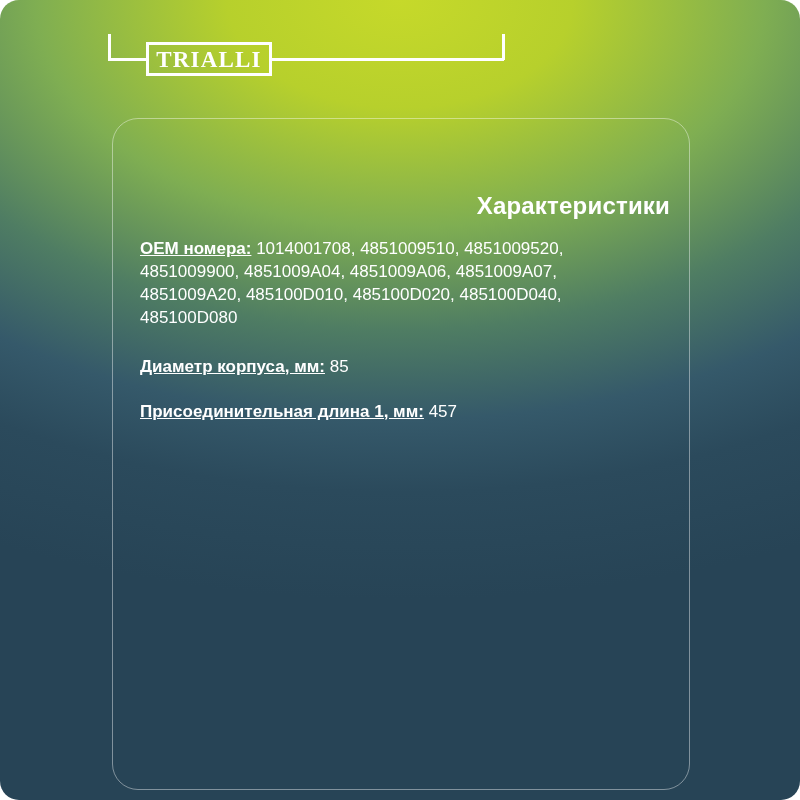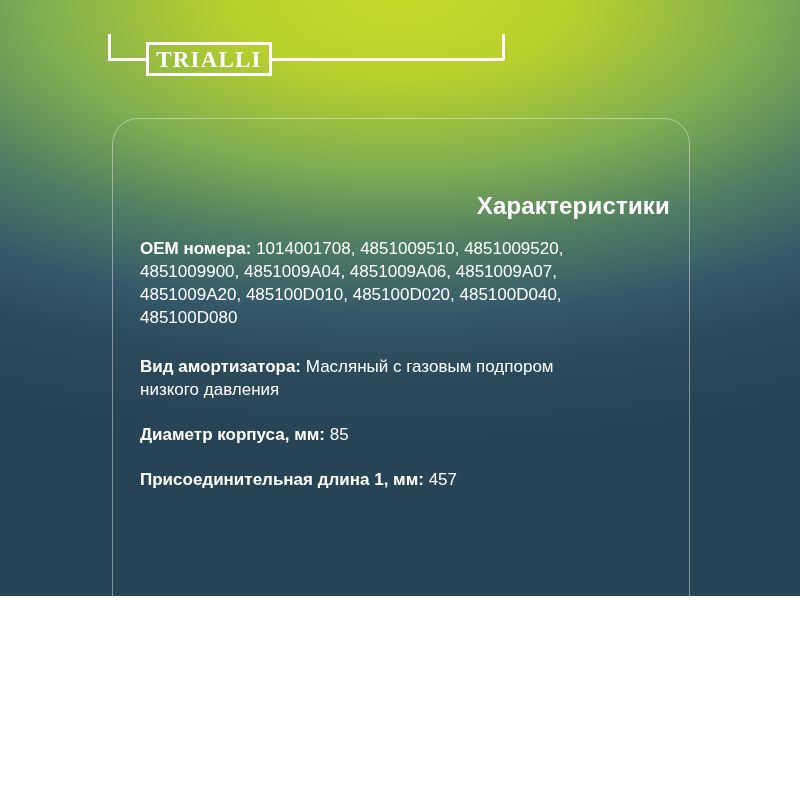--- a/index.html
+++ b/index.html
@@ -10,25 +10,26 @@
     width: 800px;
     height: 800px;
     background: #ffffff;
     font-family: "Liberation Sans", sans-serif;
     overflow: hidden;
   }
 
   .card {
     position: relative;
     width: 800px;
-    height: 596px;
+    height: 800px;
     box-sizing: border-box;
     background:
       radial-gradient(120% 75% at 50% 0%, #c6d92a 0%, #b7d02c 18%, #7fae52 38%, #4f7d63 55%, #35596a 70%, #2b4a5c 82%, #274456 100%);
     overflow: hidden;
+    border-radius: 19px;
   }
 
   
   .brand-band {
     position: absolute;
     top: 0;
     left: 0;
     right: 0;
     height: 115px;
   }
@@ -117,20 +118,21 @@
     font-size: 17px;
     line-height: 1.35;
     margin-bottom: 22px;
     max-width: 470px;
   }
   .spec-row:last-child {
     margin-bottom: 0;
   }
   .spec-label {
     font-weight: bold;
+    text-decoration: underline;
   }
   .spec-value {
     font-weight: normal;
   }
   .spec-row.oem {
     margin-bottom: 26px;
   }
 </style>
 </head>
 <body>
@@ -150,24 +152,20 @@
   <div class="panel"></div>
 
   <div class="content">
     <h1 class="spec-title">Характеристики</h1>
 
     <div class="spec-row oem">
       <span class="spec-label">OEM номера:</span>
       <span class="spec-value">1014001708, 4851009510, 4851009520, 4851009900, 4851009A04, 4851009A06, 4851009A07, 4851009A20, 485100D010, 485100D020, 485100D040, 485100D080</span>
     </div>
 
-    <div class="spec-row">
-      <span class="spec-label">Вид амортизатора:</span>
-      <span class="spec-value">Масляный с газовым подпором низкого давления</span>
-    </div>
 
     <div class="spec-row">
       <span class="spec-label">Диаметр корпуса, мм:</span>
       <span class="spec-value">85</span>
     </div>
 
 
 
 
     <div class="spec-row">

